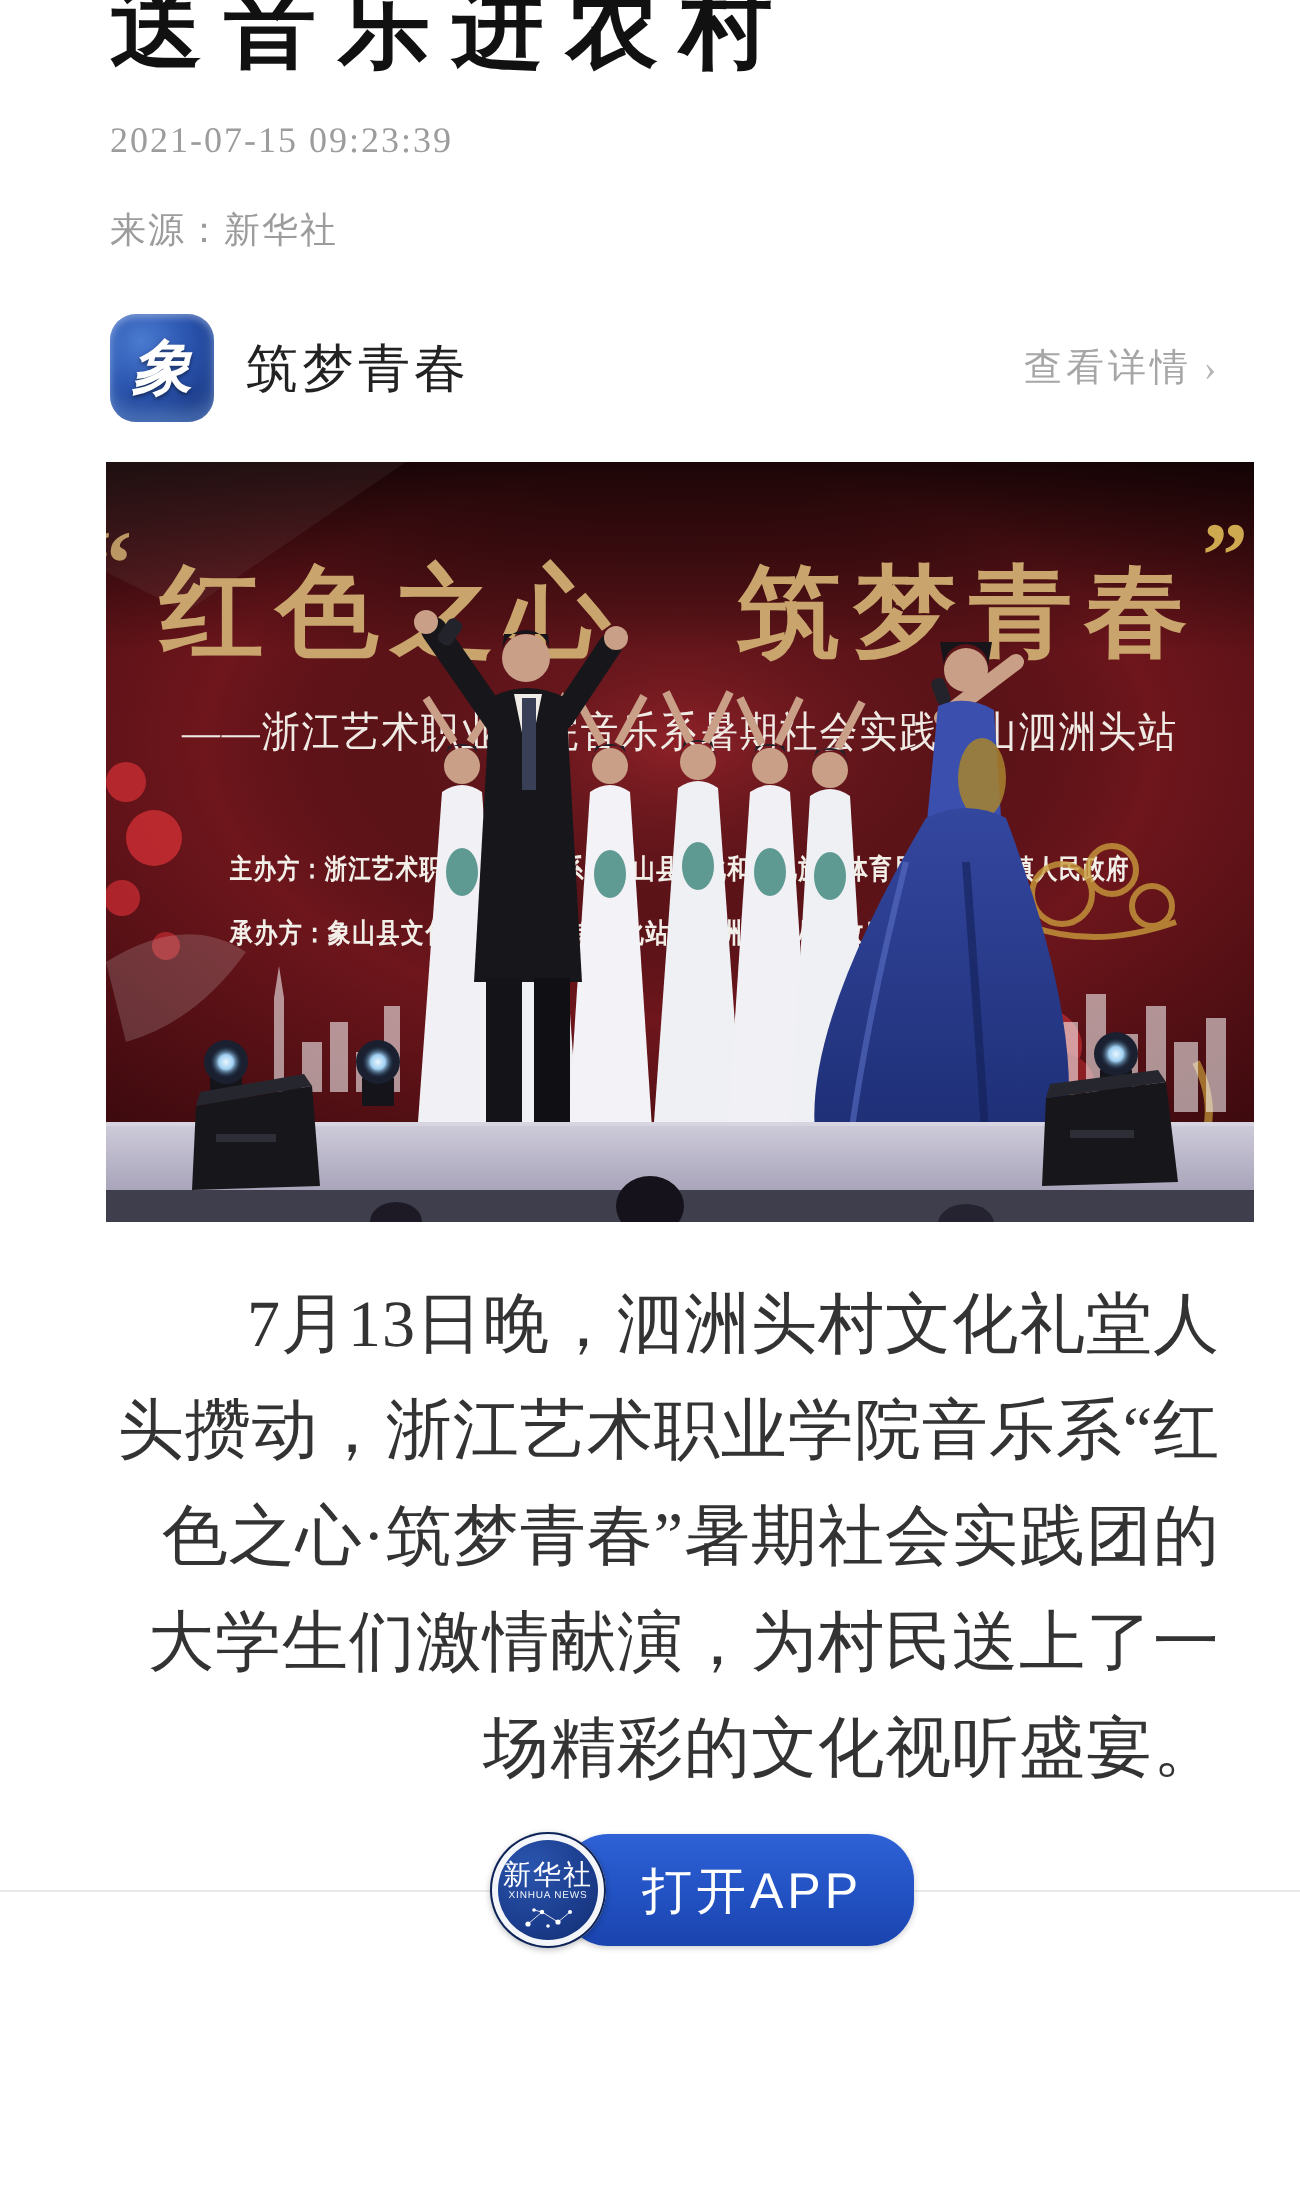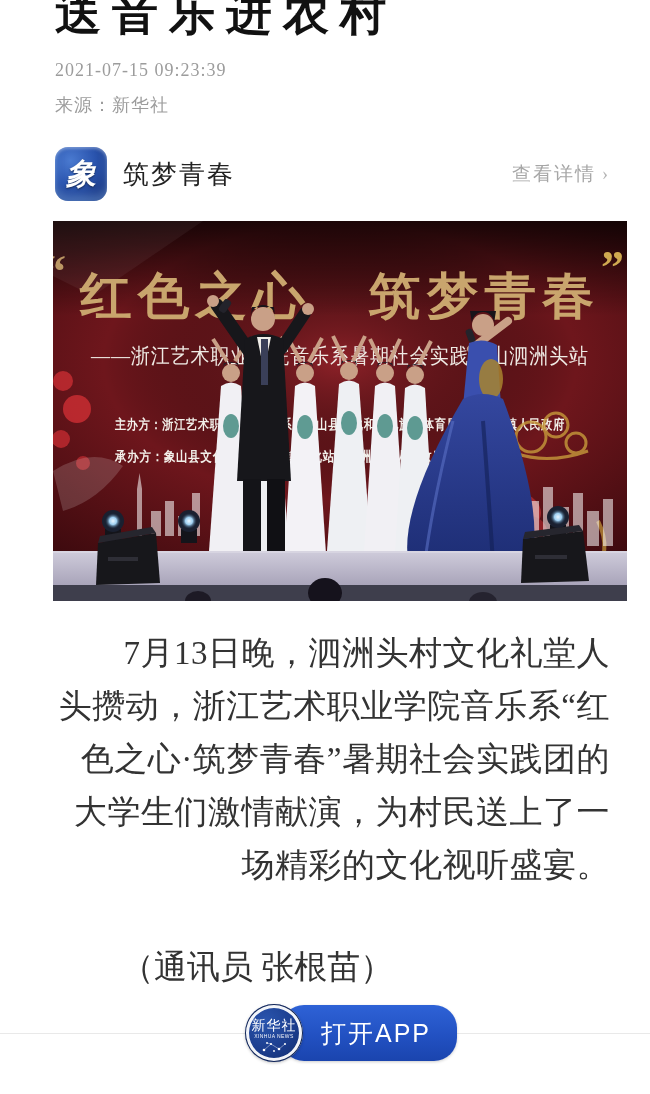--- a/index.html
+++ b/index.html
@@ -13,21 +13,21 @@
   
   .article-title{
     font-size:46px;font-weight:bold;color:#111;
     letter-spacing:11px;line-height:56px;
     margin:-14px 0 0 0;white-space:nowrap;
   }
   .meta-row{
     margin-top:18px;display:flex;justify-content:space-between;align-items:baseline;
     color:#9c9c9c;font-size:18px;letter-spacing:1px;flex-direction:column;
   }
-  .meta-source{margin-top:12px;color:#9c9c9c;font-size:18px;letter-spacing:1px;}
+  .meta-source{margin-top:22px;color:#9c9c9c;font-size:18px;letter-spacing:1px;}
 
   
   .publisher-row{
     margin-top:30px;display:flex;align-items:center;
   }
   .publisher-logo{
     width:52px;height:54px;border-radius:13px;
     background:radial-gradient(circle at 30% 25%,#4a7ad0 0%,#2a54ae 45%,#122a6e 100%);
     color:#fff;display:flex;align-items:center;justify-content:center;
     font-size:30px;font-style:italic;font-weight:bold;
@@ -296,21 +296,20 @@
     <ellipse cx="145" cy="380" rx="13" ry="10" opacity=".8"></ellipse>
     <ellipse cx="430" cy="381" rx="14" ry="10" opacity=".6"></ellipse>
   </g>
 </svg>
 </div>
 
 <div class="pad">
   <div class="article-body">
     <p>7月13日晚，泗洲头村文化礼堂人头攒动，浙江艺术职业学院音乐系“红色之心·筑梦青春”暑期社会实践团的大学生们激情献演，为村民送上了一场精彩的文化视听盛宴。</p>
   </div>
-  <div class="article-byline">（通讯员 张根苗）</div>
 </div>
 
 <div class="app-row">
   <div class="app-divider"></div>
   <div class="app-button">
     <div class="app-logo-circle">
       <span class="app-logo-cn">新华社</span>
       <span class="app-logo-en">XINHUA NEWS</span>
       <svg class="app-logo-net" width="30" height="12" viewBox="0 0 30 12">
         <g stroke="#ffffff" stroke-width=".5" opacity=".85">

